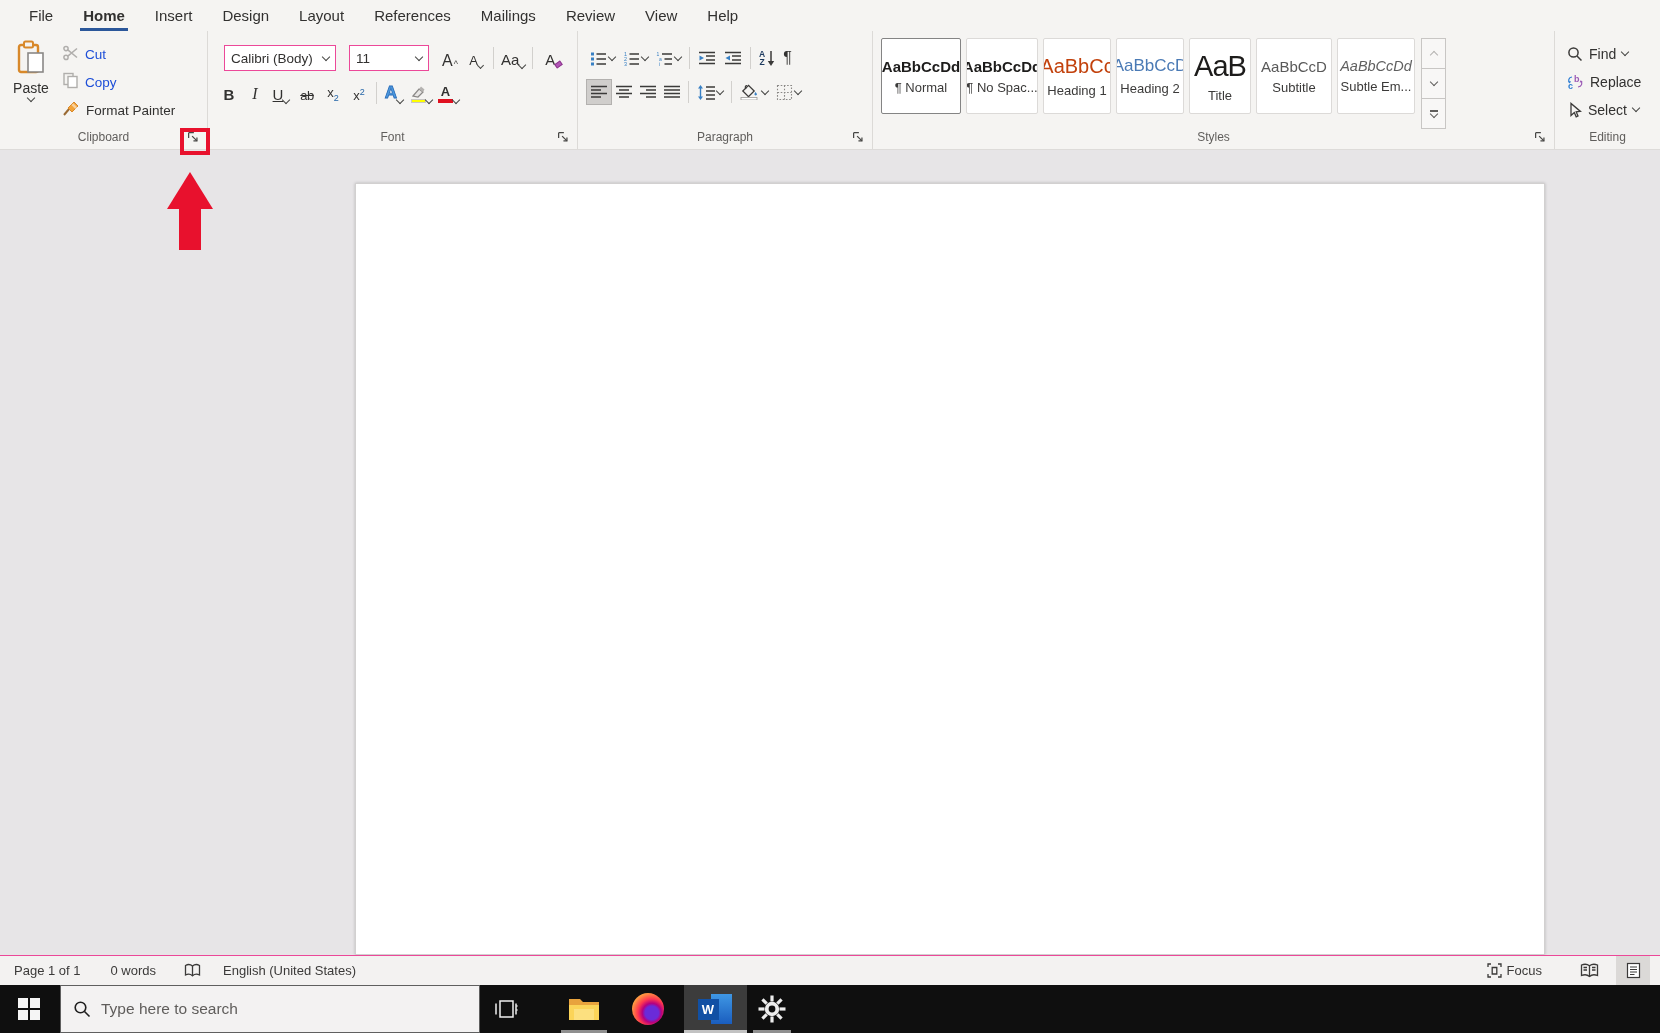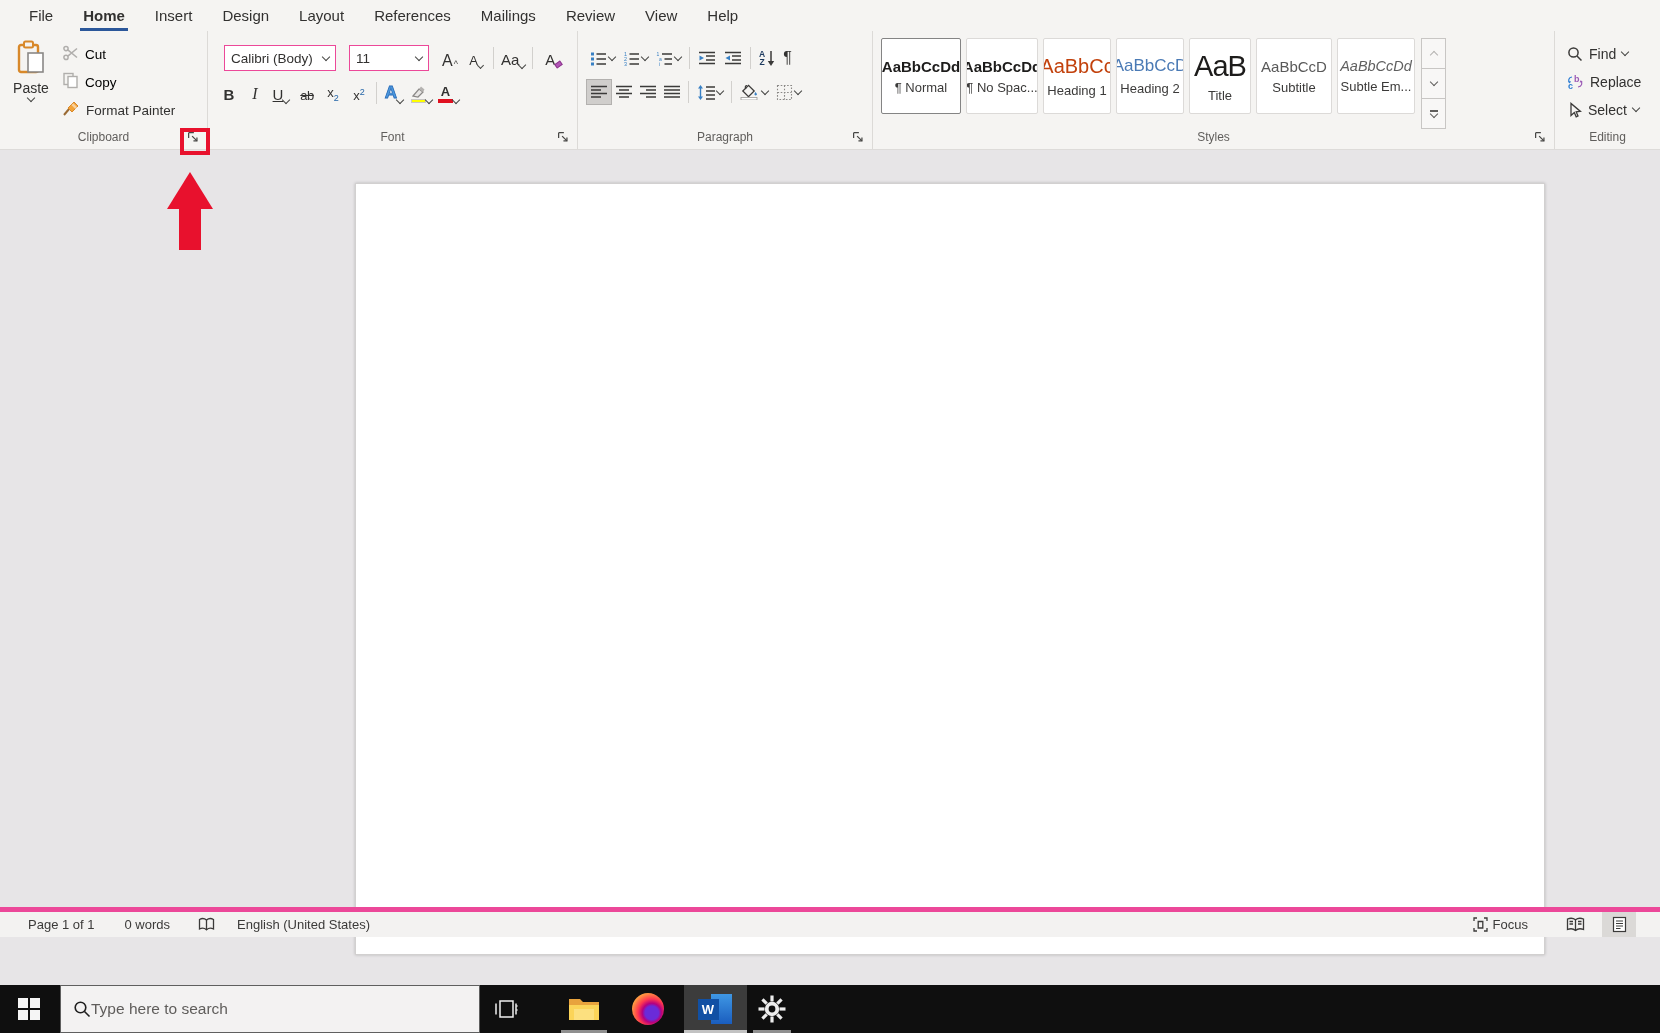--- a/index.html
+++ b/index.html
@@ -30,21 +30,21 @@
   .vdiv { width:1px; height:22px; background:#d2d0cd; margin:0 4px; align-self:center; }
 
   
   .g-clipboard { width:208px; }
   .g-clipboard .gbody { display:flex; padding-top:5px; }
   .paste-btn { width:62px; display:flex; flex-direction:column; align-items:center;
     padding-top:4px; gap:2px; }
   .paste-btn .plabel { font-size:14px; }
   .clip-col { display:flex; flex-direction:column; padding-top:6px; gap:4px; }
   .clip-item { display:flex; align-items:center; gap:6px; height:24px; font-size:13.5px; }
-  .clip-item.disabled { color:#000000; }
+  .clip-item.disabled { color:#1d4ed8; }
 
   
   .g-font { width:370px; }
   .g-font .gbody { padding:14px 0 0 8px; }
   .frow { display:flex; align-items:center; }
   .frow2 { margin-top:9px; }
   .combo { display:flex; align-items:center; justify-content:space-between; background:#fff;
     border:1px solid #ec4899; height:25px; padding:12px 6px; font-size:13.5px;margin-left:8px; }
   .combo.fname { width:112px; margin-right:5px; }
   .combo.fsize { width:80px; margin-right:8px; }
@@ -109,34 +109,34 @@
   
   .hlbox { position:absolute; left:180px; top:128px; width:30px; height:27px;
     border:4px solid #e8112d; z-index:60; }
   .arrow { position:absolute; left:167px; top:172px; width:46px; height:78px; z-index:60; }
   .arrow .head { position:absolute; left:0; top:0; width:0; height:0;
     border-left:23px solid transparent; border-right:23px solid transparent;
     border-bottom:37px solid #e8112d; }
   .arrow .stem { position:absolute; left:12px; top:36px; width:22px; height:42px; background:#e8112d; }
 
   
-  .statusbar { position:absolute; left:0; top:907px; width:1660px; height:30px;
-    background:#f3f2f1; border-top:5px solid #ec4899; display:flex; align-items:center;
-    font-size:13px; color:#3b3a39; padding:0 24px; }
+  .statusbar { position:absolute; left:0; top:955px; width:1660px; height:30px;
+    background:#f3f2f1; border-top:1px solid #ec4899; display:flex; align-items:center;
+    font-size:13px; color:#3b3a39; padding:0 10px; }
   .sitem { display:flex; align-items:center; gap:5px; height:100%; padding:0 4px; }
   .sspace { flex:1; }
   .viewbtn { display:flex; align-items:center; justify-content:center; width:34px; height:100%; }
   .viewbtn.sel { background:#dbd9d7; }
 
   
   .taskbar { position:absolute; left:0; top:985px; width:1660px; height:48px; background:#0f0f0f; }
   .tbtn { position:absolute; top:0; height:48px; display:flex; align-items:center; justify-content:center; }
   .tb-start { left:0; width:58px; }
   .tb-search { left:60px; width:420px; background:#f3f2f2; border:1px solid #5f5f5f;
-    display:flex; align-items:center; gap:0; padding:0 12px; justify-content:flex-start; }
+    display:flex; align-items:center; gap:10px; padding:0 12px; justify-content:flex-start; }
   .tb-search input { border:none; outline:none; background:transparent; font-size:15.5px;
     color:#3b3a39; width:340px; font-family:"Liberation Sans",sans-serif; }
   .tb-search input::placeholder { color:#5f5d5b; opacity:1; }
   .tb-view { left:482px; width:48px; }
   .tb-fe { left:557px; width:54px; }
   .tb-ff { left:621px; width:54px; }
   .tb-word { left:684px; width:63px; background:#3c3c3c; }
   .tb-set { left:749px; width:46px; }
   .runbar { position:absolute; bottom:0; left:4px; right:4px; height:3px; background:#8f8f8f; }
   .runbar.active { left:0; right:0; background:#c2c2c2; }

